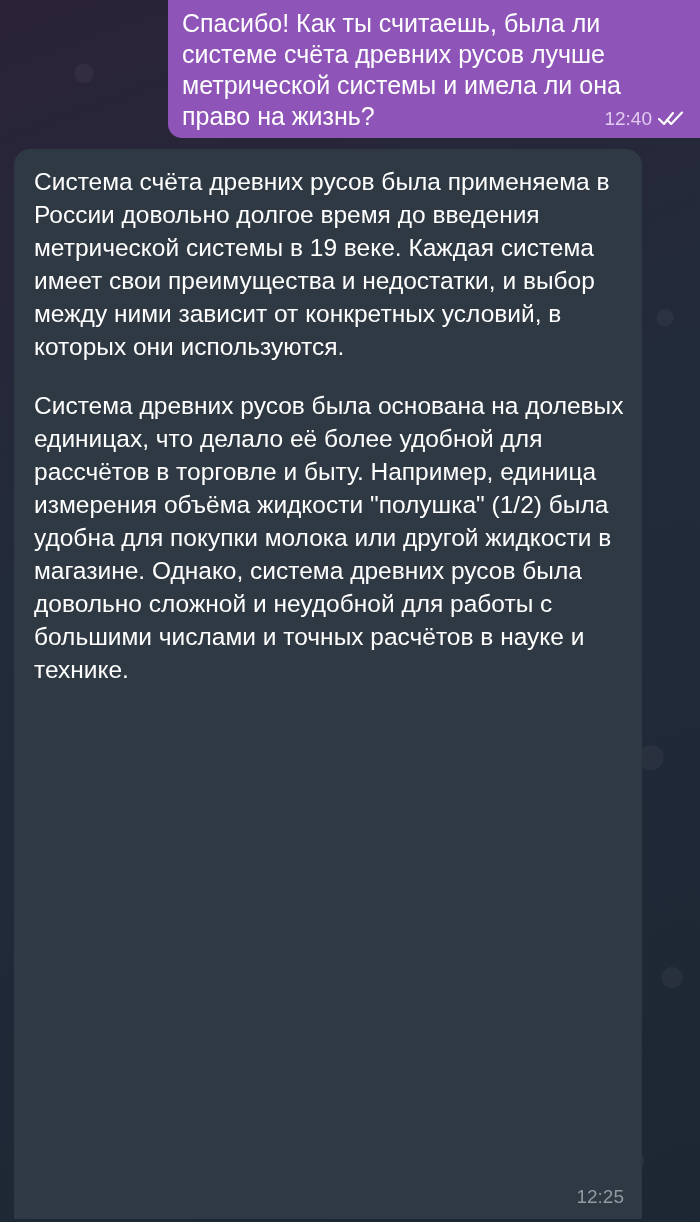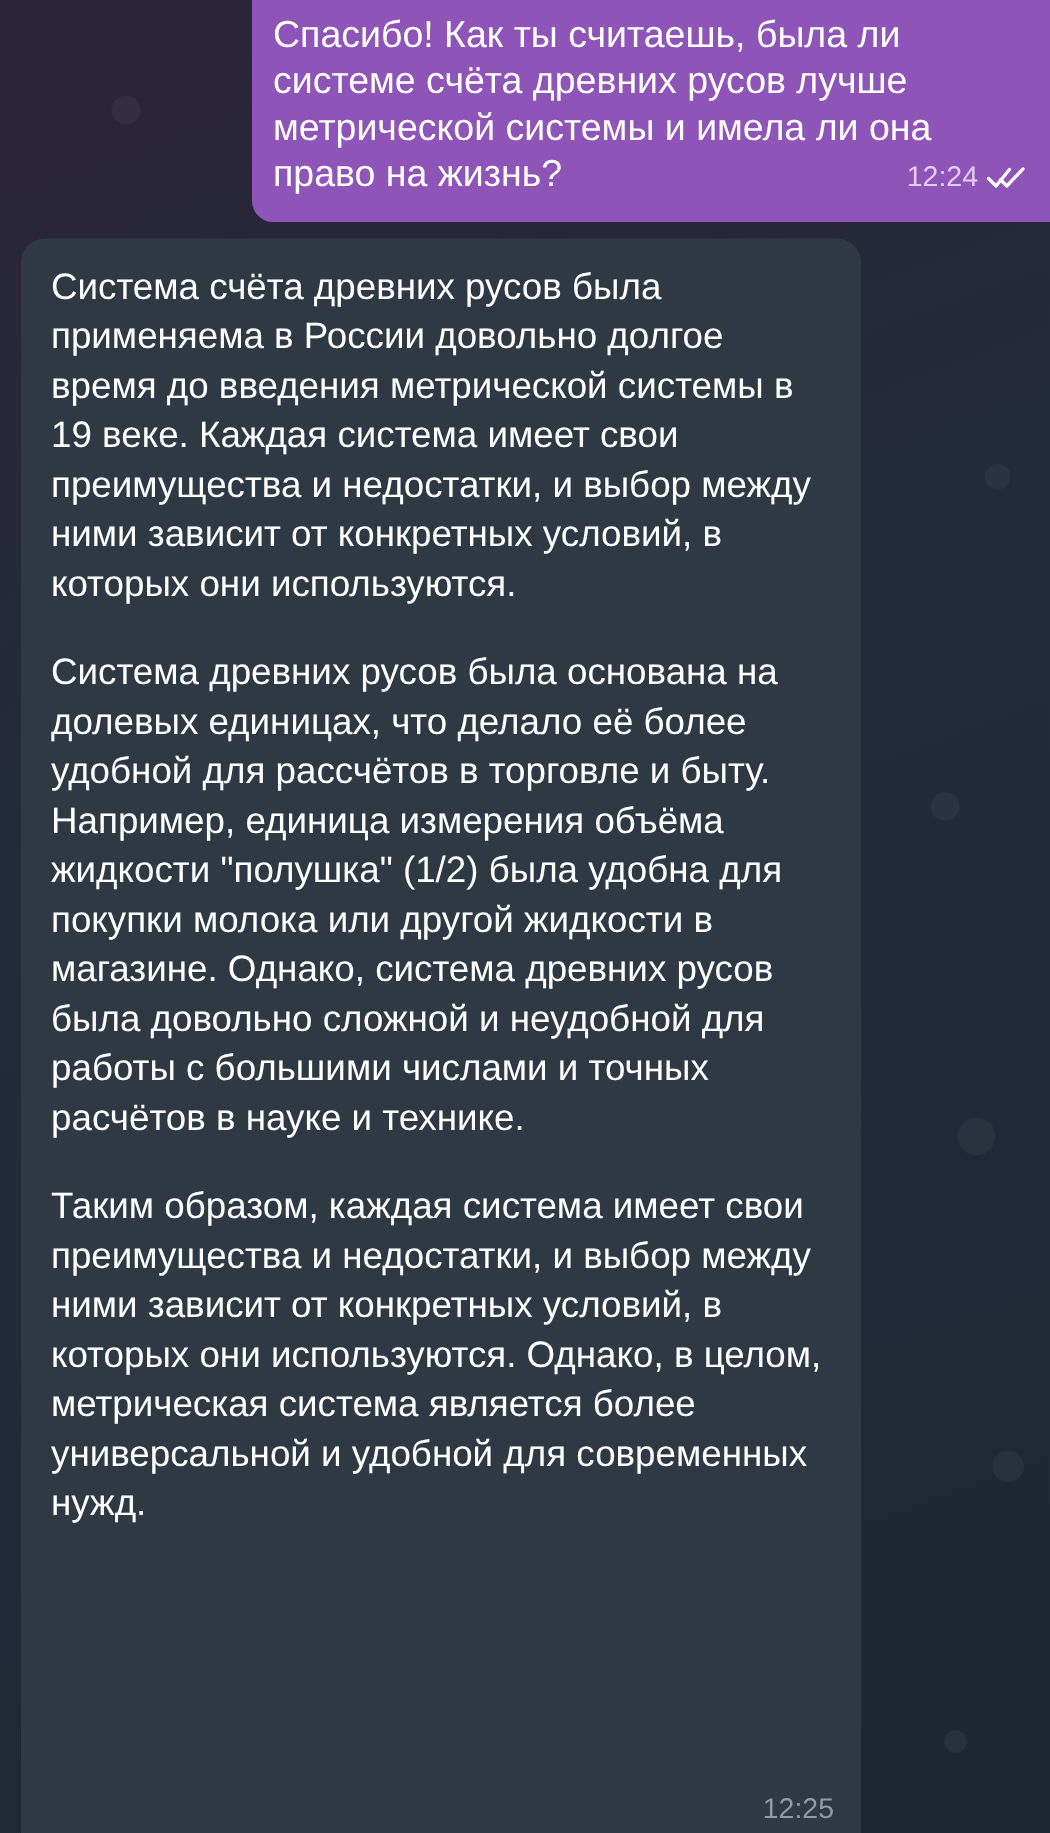--- a/index.html
+++ b/index.html
@@ -41,21 +41,21 @@
     width: 100%;
   }
   .msg-row.out { justify-content: flex-end; }
   .msg-row.in  { justify-content: flex-start; }
 
   .bubble-out {
     width: 532px;
     background: #8e54b8;
     color: #ffffff;
     border-radius: 0 0 0 14px;
-    padding: 8px 14px 16px 14px;
+    padding: 8px 14px 6px 14px;
     font-size: 25px;
     line-height: 31px;
     position: relative;
     margin-top: 0;
   }
   .bubble-out .text { white-space: pre-wrap; }
   .meta-out {
     display: flex;
     align-items: center;
     justify-content: flex-end;
@@ -70,21 +70,21 @@
   }
   .ticks {
     display: inline-block;
     width: 26px;
     height: 16px;
     position: relative;
   }
   .ticks svg { display: block; }
 
   .bubble-in {
-    width: 560px;
+    width: 628px;
     margin-left: 14px;
     margin-top: 11px;
     background: #2f3943;
     color: #ffffff;
     border-radius: 16px 16px 0 0;
     padding: 16px 18px 10px 20px;
     font-size: 24.5px;
     line-height: 33px;
     position: relative;
     min-height: 1070px;
@@ -106,34 +106,33 @@
 </head>
 <body>
 
 <div id="app">
   <div class="chat">
 
     <div class="msg-row out">
       <div class="bubble-out">
         <div class="text">Спасибо! Как ты считаешь, была ли системе счёта древних русов лучше метрической системы и имела ли она право на жизнь?</div>
         <div class="meta-out">
-          <span class="time">12:24</span>
+          <span class="time">12:40</span>
           <span class="ticks">
             <svg width="26" height="16" viewBox="0 0 26 16">
               <path d="M1 9 L6 14 L15 3" fill="none" stroke="#ffffff" stroke-width="2.2" stroke-linecap="round" stroke-linejoin="round"></path>
               <path d="M9 9.8 L13.2 14 L24 2.6" fill="none" stroke="#ffffff" stroke-width="2.2" stroke-linecap="round" stroke-linejoin="round"></path>
             </svg>
           </span>
         </div>
       </div>
     </div>
 
     <div class="msg-row in">
       <div class="bubble-in">
         <p>Система счёта древних русов была применяема в России довольно долгое время до введения метрической системы в 19 веке. Каждая система имеет свои преимущества и недостатки, и выбор между ними зависит от конкретных условий, в которых они используются.</p>
         <p>Система древних русов была основана на долевых единицах, что делало её более удобной для рассчётов в торговле и быту. Например, единица измерения объёма жидкости "полушка" (1/2) была удобна для покупки молока или другой жидкости в магазине. Однако, система древних русов была довольно сложной и неудобной для работы с большими числами и точных расчётов в науке и технике.</p>
-        <p>Таким образом, каждая система имеет свои преимущества и недостатки, и выбор между ними зависит от конкретных условий, в которых они используются. Однако, в целом, метрическая система является более универсальной и удобной для современных нужд.</p>
         <span class="meta-in">12:25</span>
       </div>
     </div>
 
   </div>
 </div>
 
 </body></html>

